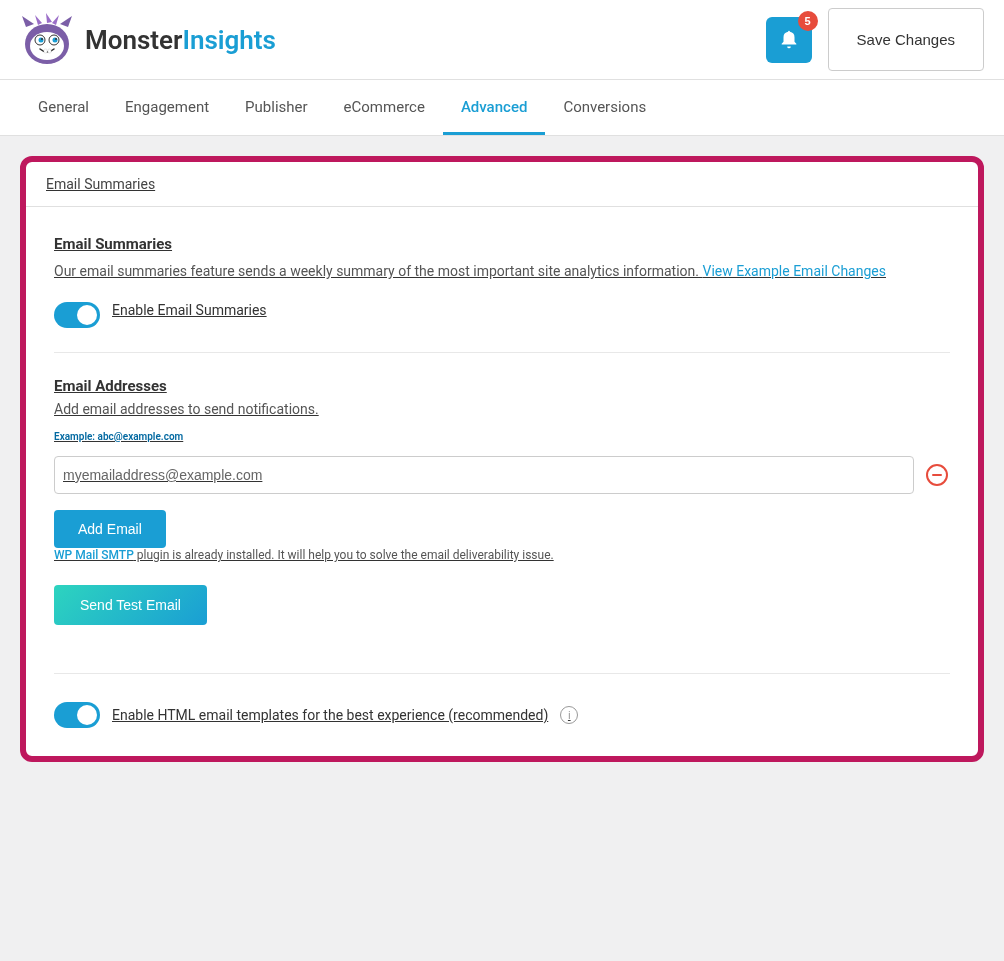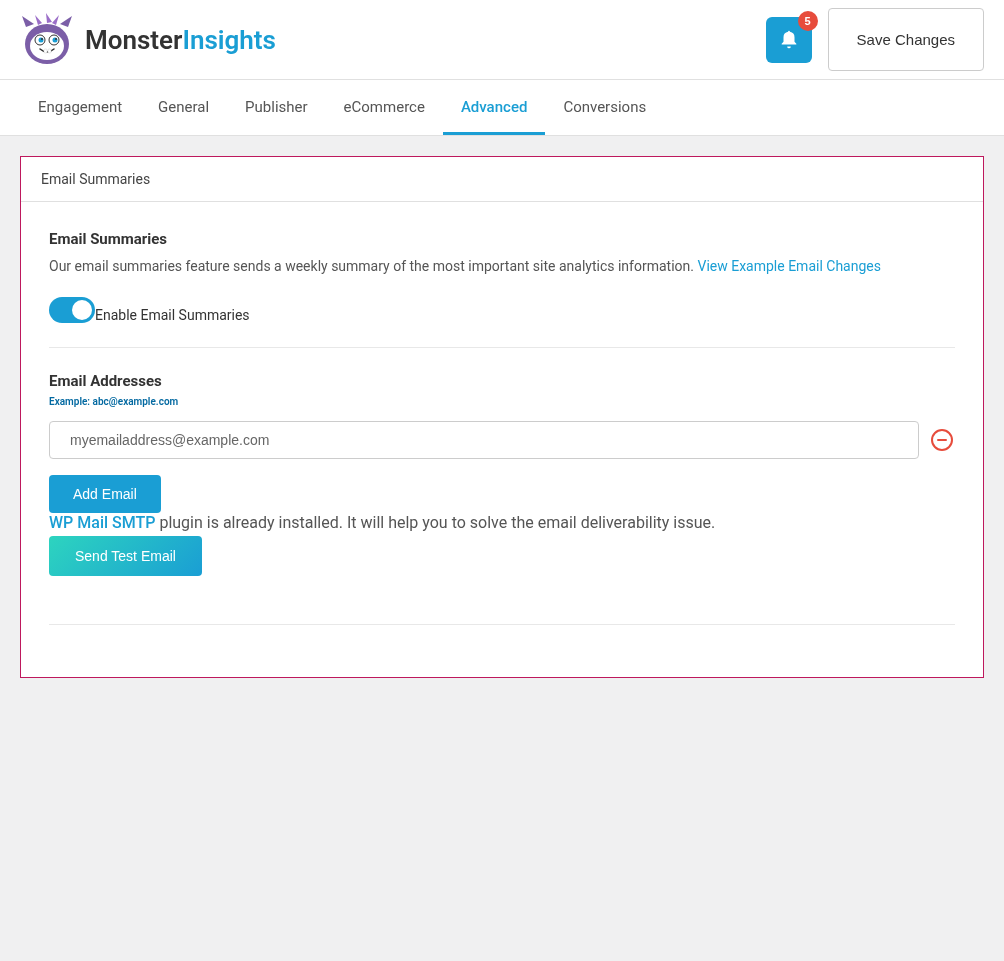--- a/index.html
+++ b/index.html
@@ -91,23 +91,24 @@
       font-weight: 500;
     }
 
     
     .main {
       padding: 20px;
       max-width: 1004px;
     }
     .card {
       background: #fff;
-      border: 1px solid #be185d;
-      border-radius: 0;
+      border: 6px solid #be185d;
+      border-radius: 12px;
       overflow: hidden;
+      text-decoration: underline;
     }
     .card-header {
       padding: 14px 20px;
       border-bottom: 1px solid #e0e0e0;
       font-size: 14px;
       color: #444;
     }
     .card-body {
       padding: 28px 28px;
     }
@@ -126,21 +127,22 @@
       margin-bottom: 20px;
     }
     .section-desc a {
       color: #1a9ed4;
       text-decoration: none;
     }
 
     
     .toggle-row {
       display: flex;
-      align-items: flex-end;
+      align-items: flex-start;
+      gap: 12px;
       margin-bottom: 24px;
     }
     .toggle {
       position: relative;
       width: 46px;
       height: 26px;
       flex-shrink: 0;
     }
     .toggle input { opacity: 0; width: 0; height: 0; }
     .toggle-slider {
@@ -194,21 +196,21 @@
       margin-bottom: 14px;
     }
     .email-input-row {
       display: flex;
       align-items: center;
       gap: 10px;
       margin-bottom: 16px;
     }
     .email-input {
       flex: 1;
-      padding: 10px 20px;
+      padding: 10px 8px;
       border: 1px solid #ccc;
       border-radius: 4px;
       font-size: 14px;
       color: #666;
       outline: none;
     }
     .remove-btn {
       background: none;
       border: none;
       cursor: pointer;
@@ -226,23 +228,23 @@
       color: #fff;
       border: none;
       border-radius: 4px;
       padding: 11px 24px;
       font-size: 14px;
       cursor: pointer;
       display: inline-block;
     }
 
     .smtp-note {
-      font-size: 16px;
+      font-size: 12px;
       color: #555;
-      margin-bottom: 4px;
+      margin-bottom: 23px;
     }
     .smtp-note a {
       color: #1a9ed4;
       text-decoration: none;
       font-weight: 500;
     }
 
     .send-test-btn {
       background: linear-gradient(135deg, #2dd4bf, #1a9ed4);
       color: #fff;
@@ -323,22 +325,22 @@
       <svg viewBox="0 0 24 24">
         <path d="M20 17H4v-1l2-2V9a6 6 0 0 1 5-5.91V3a1 1 0 0 1 2 0v.09A6 6 0 0 1 18 9v5l2 2v1zm-8 4a2 2 0 0 1-2-2h4a2 2 0 0 1-2 2z"></path>
       </svg>
       <span class="badge">5</span>
     </button>
     <button class="save-btn">Save Changes</button>
   </div>
 </div>
 
 <nav class="nav-tabs">
+  <a class="nav-tab">General</a>
   <a class="nav-tab">Engagement</a>
-  <a class="nav-tab">General</a>
   <a class="nav-tab">Publisher</a>
   <a class="nav-tab">eCommerce</a>
   <a class="nav-tab active">Advanced</a>
   <a class="nav-tab">Conversions</a>
 </nav>
 
 <div class="main">
   <div class="card">
     <div class="card-header">
       <span>Email Summaries</span>
@@ -358,20 +360,21 @@
             <span class="toggle-slider"></span>
           </label>
           <span class="toggle-label">Enable Email Summaries</span>
         </div>
       </div>
 
       <hr class="divider">
 
       <div>
         <div class="sub-title">Email Addresses</div>
+        <div class="sub-desc">Add email addresses to send notifications.</div>
         <div class="example-text">Example: abc@example.com</div>
 
         <div class="email-input-row">
           <input type="email" class="email-input" value="myemailaddress@example.com" style="">
           <button class="remove-btn" title="Remove">
             <svg width="22" height="22" viewBox="0 0 22 22">
               <circle cx="11" cy="11" r="10" fill="none" stroke="#e74c3c" stroke-width="2"></circle>
               <line x1="7" y1="11" x2="15" y2="11" stroke="#e74c3c" stroke-width="2" stroke-linecap="round"></line>
             </svg>
           </button>
@@ -385,16 +388,24 @@
           <a href="#">WP Mail SMTP</a><span> plugin is already installed. It will help you to solve the email deliverability issue.</span>
         </div>
 
         <div>
           <button class="send-test-btn">Send Test Email</button>
         </div>
       </div>
 
       <hr class="divider">
 
+      <div class="bottom-toggle-row">
+        <label class="toggle">
+          <input type="checkbox" checked="" style="">
+          <span class="toggle-slider"></span>
+        </label>
+        <span class="toggle-label">Enable HTML email templates for the best experience (recommended)</span>
+        <span class="info-icon">i</span>
+      </div>
 
     </div>
   </div>
 </div>
 
 </body></html>

